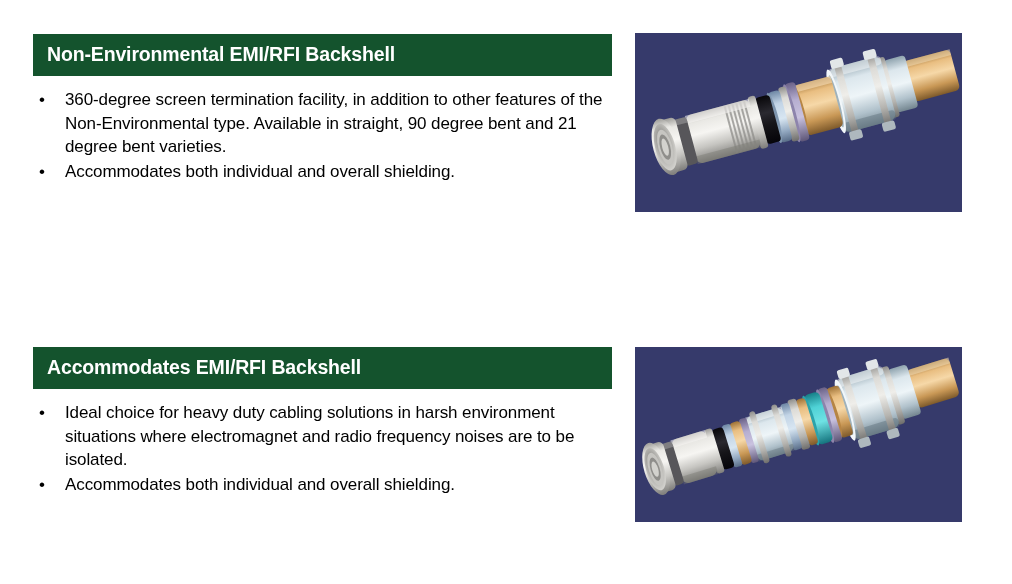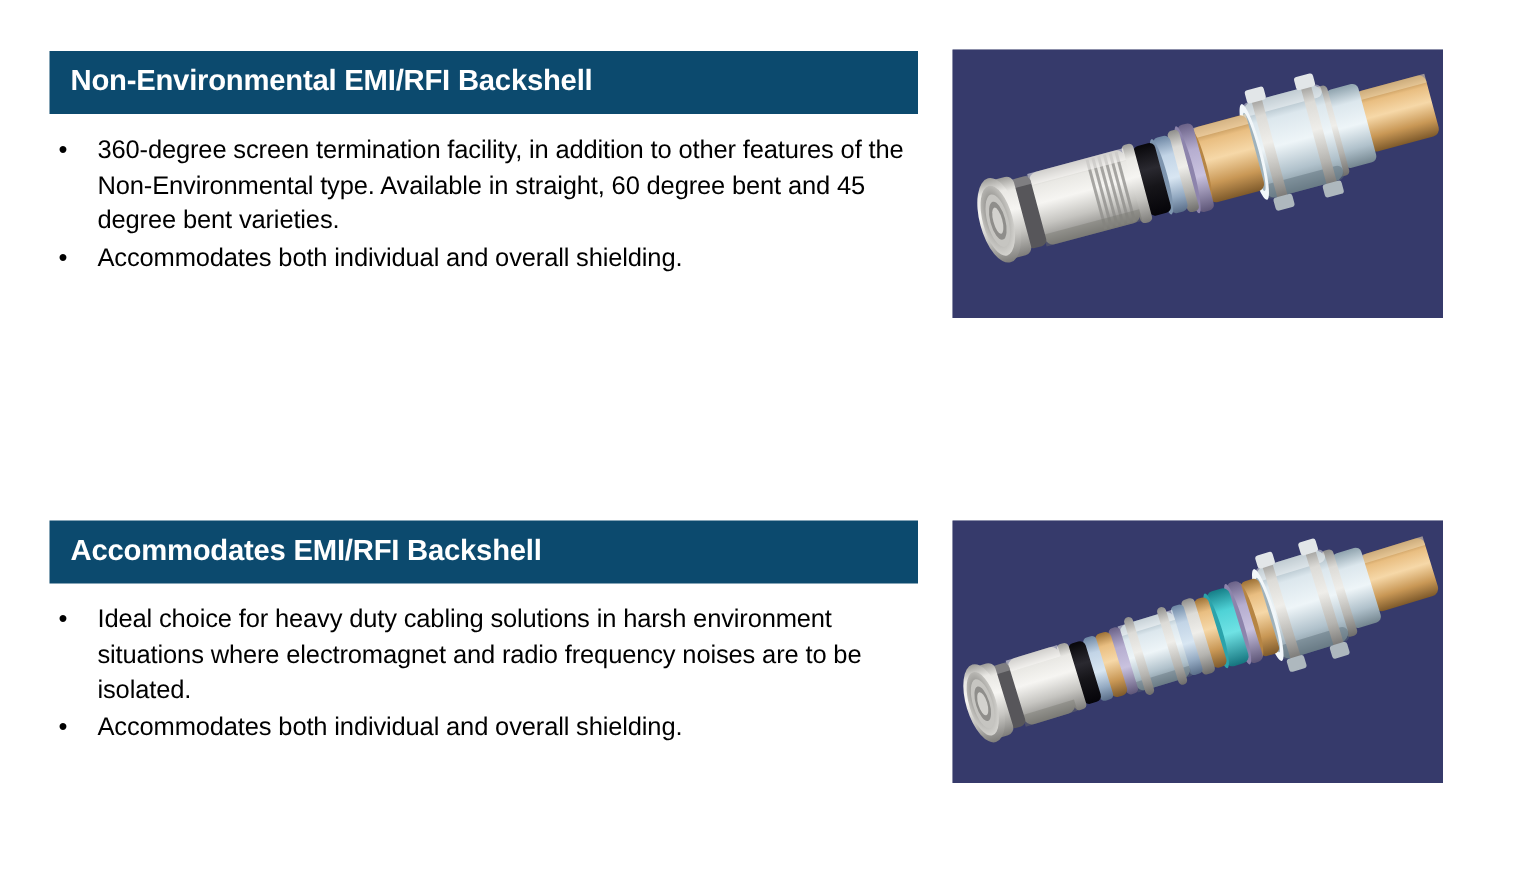--- a/index.html
+++ b/index.html
@@ -26,21 +26,21 @@
 
   
   .text-col {
     position: absolute;
     left: 33px;
     top: 0;
     width: 580px;
   }
 
   .section-header {
-    background: #0c4a6e;
+    background: #14532d;
     height: 42px;
     box-sizing: border-box;
     padding: 0 14px;
     display: flex;
     align-items: center;
     width: 579px;
   }
   .section-header .header-title {
     color: #ffffff;
     font-size: 19.5px;
@@ -106,21 +106,21 @@
 
   <div class="text-col">
 
     <div class="section-header">
       <span class="header-title">Non-Environmental EMI/RFI Backshell</span>
     </div>
 
     <ul class="bullet-list">
       <li class="bullet-item">
         <span class="bullet-dot">•</span>
-        <span class="bullet-text">360-degree screen termination facility, in addition to other features of the Non-Environmental type. Available in straight, 60 degree bent and 45 degree bent varieties.</span>
+        <span class="bullet-text">360-degree screen termination facility, in addition to other features of the Non-Environmental type. Available in straight, 90 degree bent and 21 degree bent varieties.</span>
       </li>
       <li class="bullet-item">
         <span class="bullet-dot">•</span>
         <span class="bullet-text">Accommodates both individual and overall shielding.</span>
       </li>
     </ul>
 
   </div>
 
   <div class="product-figure" id="figure-1">

